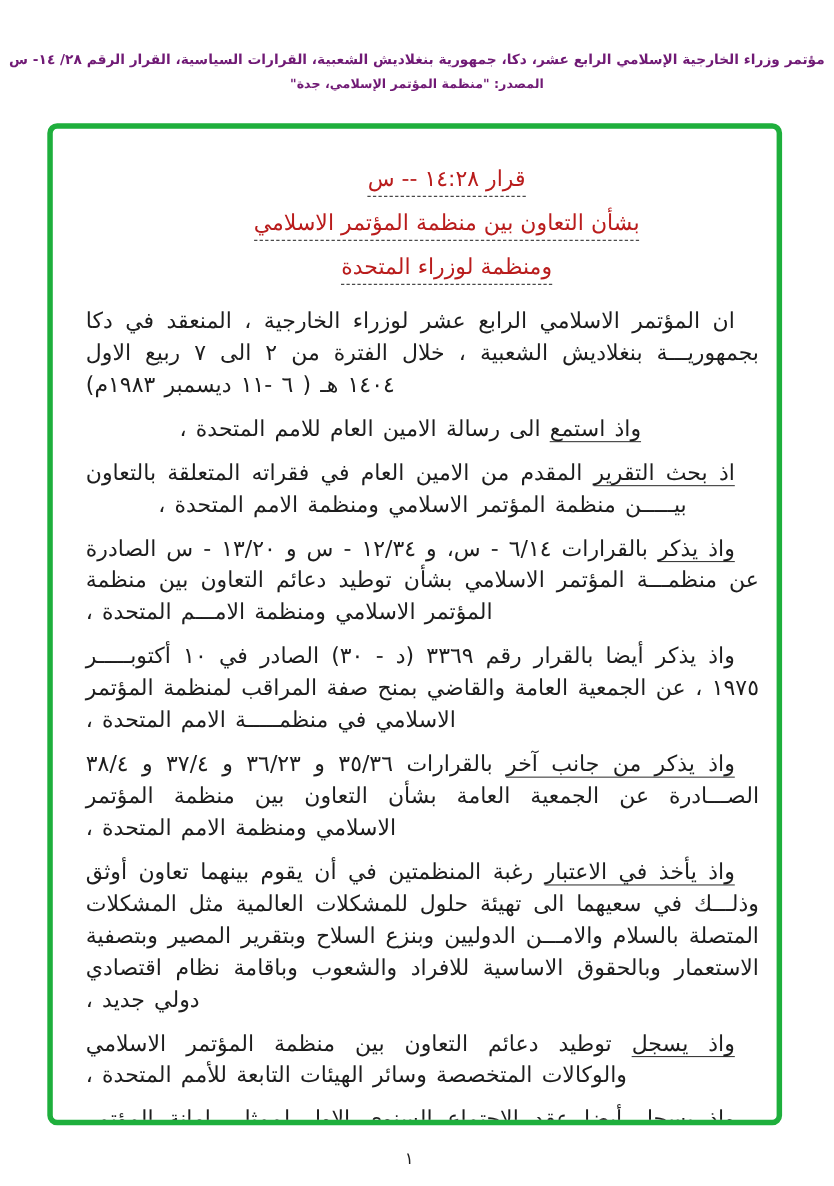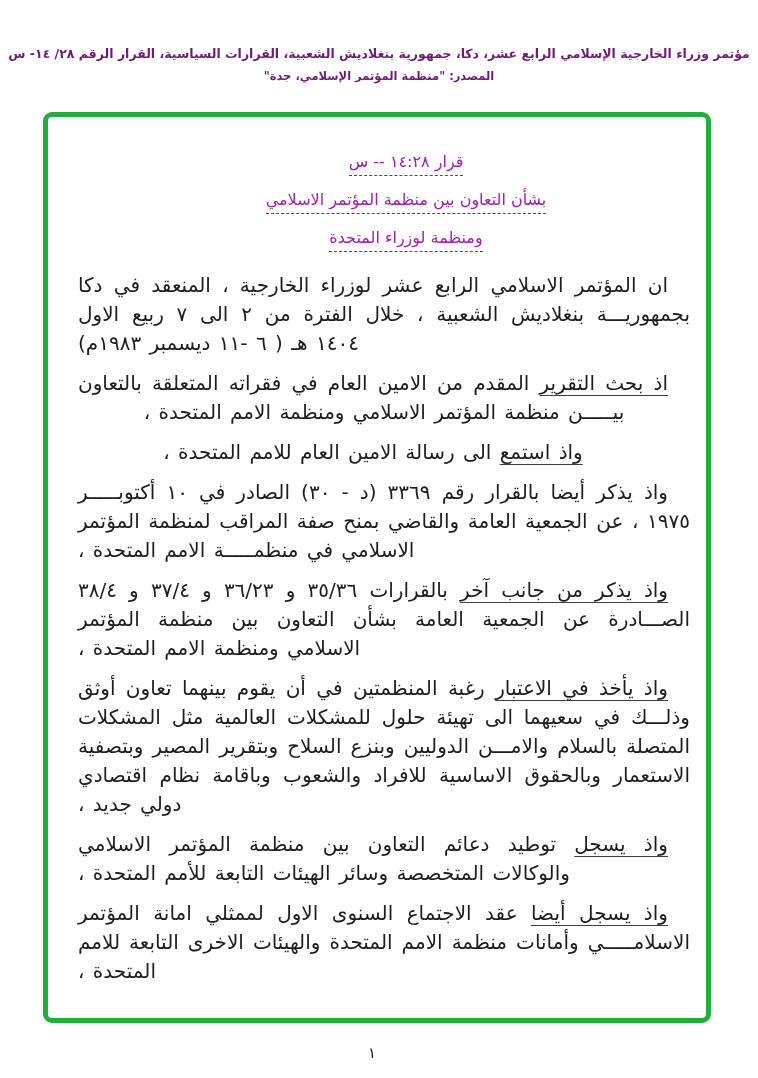--- a/index.html
+++ b/index.html
@@ -17,21 +17,21 @@
   
   .frame{
     position:absolute;left:43px;top:112px;width:668px;height:911px;
     box-sizing:border-box;border:5px solid #1eaf3c;border-radius:9px;
     padding:34px 16px 0 30px;direction:rtl;overflow:hidden;
   }
   
   .doc-title{text-align:center;margin-bottom:22px;position:relative;left:22px;}
   .doc-title .row{margin-bottom:16px;line-height:22px;}
   .doc-title .u{
-    font-size:16px;color:#a21caf;
+    font-size:20px;color:#b91c1c;
     border-bottom:1px dashed #4a4a4a;padding-bottom:4px;
   }
   
   .para{
     font-size:20px;line-height:29px;color:#1d1d1d;
     text-align:justify;text-align-last:left;
     margin:0 0 11px 0;text-indent:22px;word-spacing:2px;
   }
   .para.center-last{text-align-last:center;}
   .lead{
@@ -53,24 +53,25 @@
 
 <div class="frame">
   <div class="doc-title">
     <div class="row"><span class="u">قرار ١٤:٢٨ -- س</span></div>
     <div class="row"><span class="u">بشأن التعاون بين منظمة المؤتمر الاسلامي</span></div>
     <div class="row"><span class="u">ومنظمة لوزراء المتحدة</span></div>
   </div>
 
   <p class="para"><span class="lead"></span><span>ان المؤتمر الاسلامي الرابع عشر لوزراء الخارجية ، المنعقد في دكا بجمهوريـــة بنغلاديش الشعبية ، خلال الفترة من ٢ الى ٧ ربيع الاول ١٤٠٤ هـ ( ٦ -١١ ديسمبر ١٩٨٣م)</span></p>
 
+  <p class="para center-last"><span class="lead">واذ استمع</span><span> الى رسالة الامين العام للامم المتحدة ،</span></p>
+
   <p class="para center-last"><span class="lead">اذ بحث التقرير</span><span> المقدم من الامين العام في فقراته المتعلقة بالتعاون بيـــــن منظمة المؤتمر الاسلامي ومنظمة الامم المتحدة ،</span></p>
 
-  <p class="para center-last"><span class="lead">واذ استمع</span><span> الى رسالة الامين العام للامم المتحدة ،</span></p>
-
+  <p class="para"><span class="lead">واذ يذكر</span><span> بالقرارات ٦/١٤ - س، و ١٢/٣٤ - س و ١٣/٢٠ - س الصادرة عن منظمـــة المؤتمر الاسلامي بشأن توطيد دعائم التعاون بين منظمة المؤتمر الاسلامي ومنظمة الامـــم المتحدة ،</span></p>
 
   <p class="para"><span class="lead"></span><span>واذ يذكر أيضا بالقرار رقم ٣٣٦٩ (د - ٣٠) الصادر في ١٠ أكتوبـــــر ١٩٧٥ ، عن الجمعية العامة والقاضي بمنح صفة المراقب لمنظمة المؤتمر الاسلامي في منظمـــــة الامم المتحدة ،</span></p>
 
   <p class="para"><span class="lead">واذ يذكر من جانب آخر</span><span> بالقرارات ٣٥/٣٦ و ٣٦/٢٣ و ٣٧/٤ و ٣٨/٤ الصـــادرة عن الجمعية العامة بشأن التعاون بين منظمة المؤتمر الاسلامي ومنظمة الامم المتحدة ،</span></p>
 
   <p class="para"><span class="lead">واذ يأخذ في الاعتبار</span><span> رغبة المنظمتين في أن يقوم بينهما تعاون أوثق وذلـــك في سعيهما الى تهيئة حلول للمشكلات العالمية مثل المشكلات المتصلة بالسلام والامـــن الدوليين وبنزع السلاح وبتقرير المصير وبتصفية الاستعمار وبالحقوق الاساسية للافراد والشعوب وباقامة نظام اقتصادي دولي جديد ،</span></p>
 
   <p class="para"><span class="lead">واذ يسجل</span><span> توطيد دعائم التعاون بين منظمة المؤتمر الاسلامي والوكالات المتخصصة وسائر الهيئات التابعة للأمم المتحدة ،</span></p>
 
   <p class="para"><span class="lead">واذ يسجل أيضا</span><span> عقد الاجتماع السنوى الاول لممثلي امانة المؤتمر الاسلامـــــي وأمانات منظمة الامم المتحدة والهيئات الاخرى التابعة للامم المتحدة ،</span></p>

